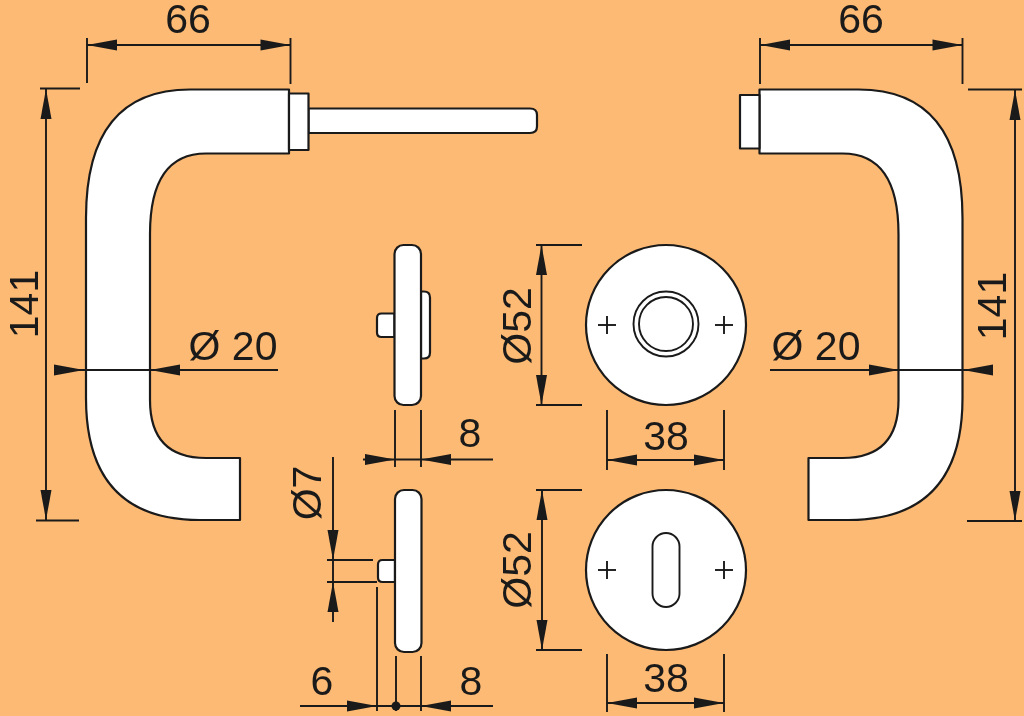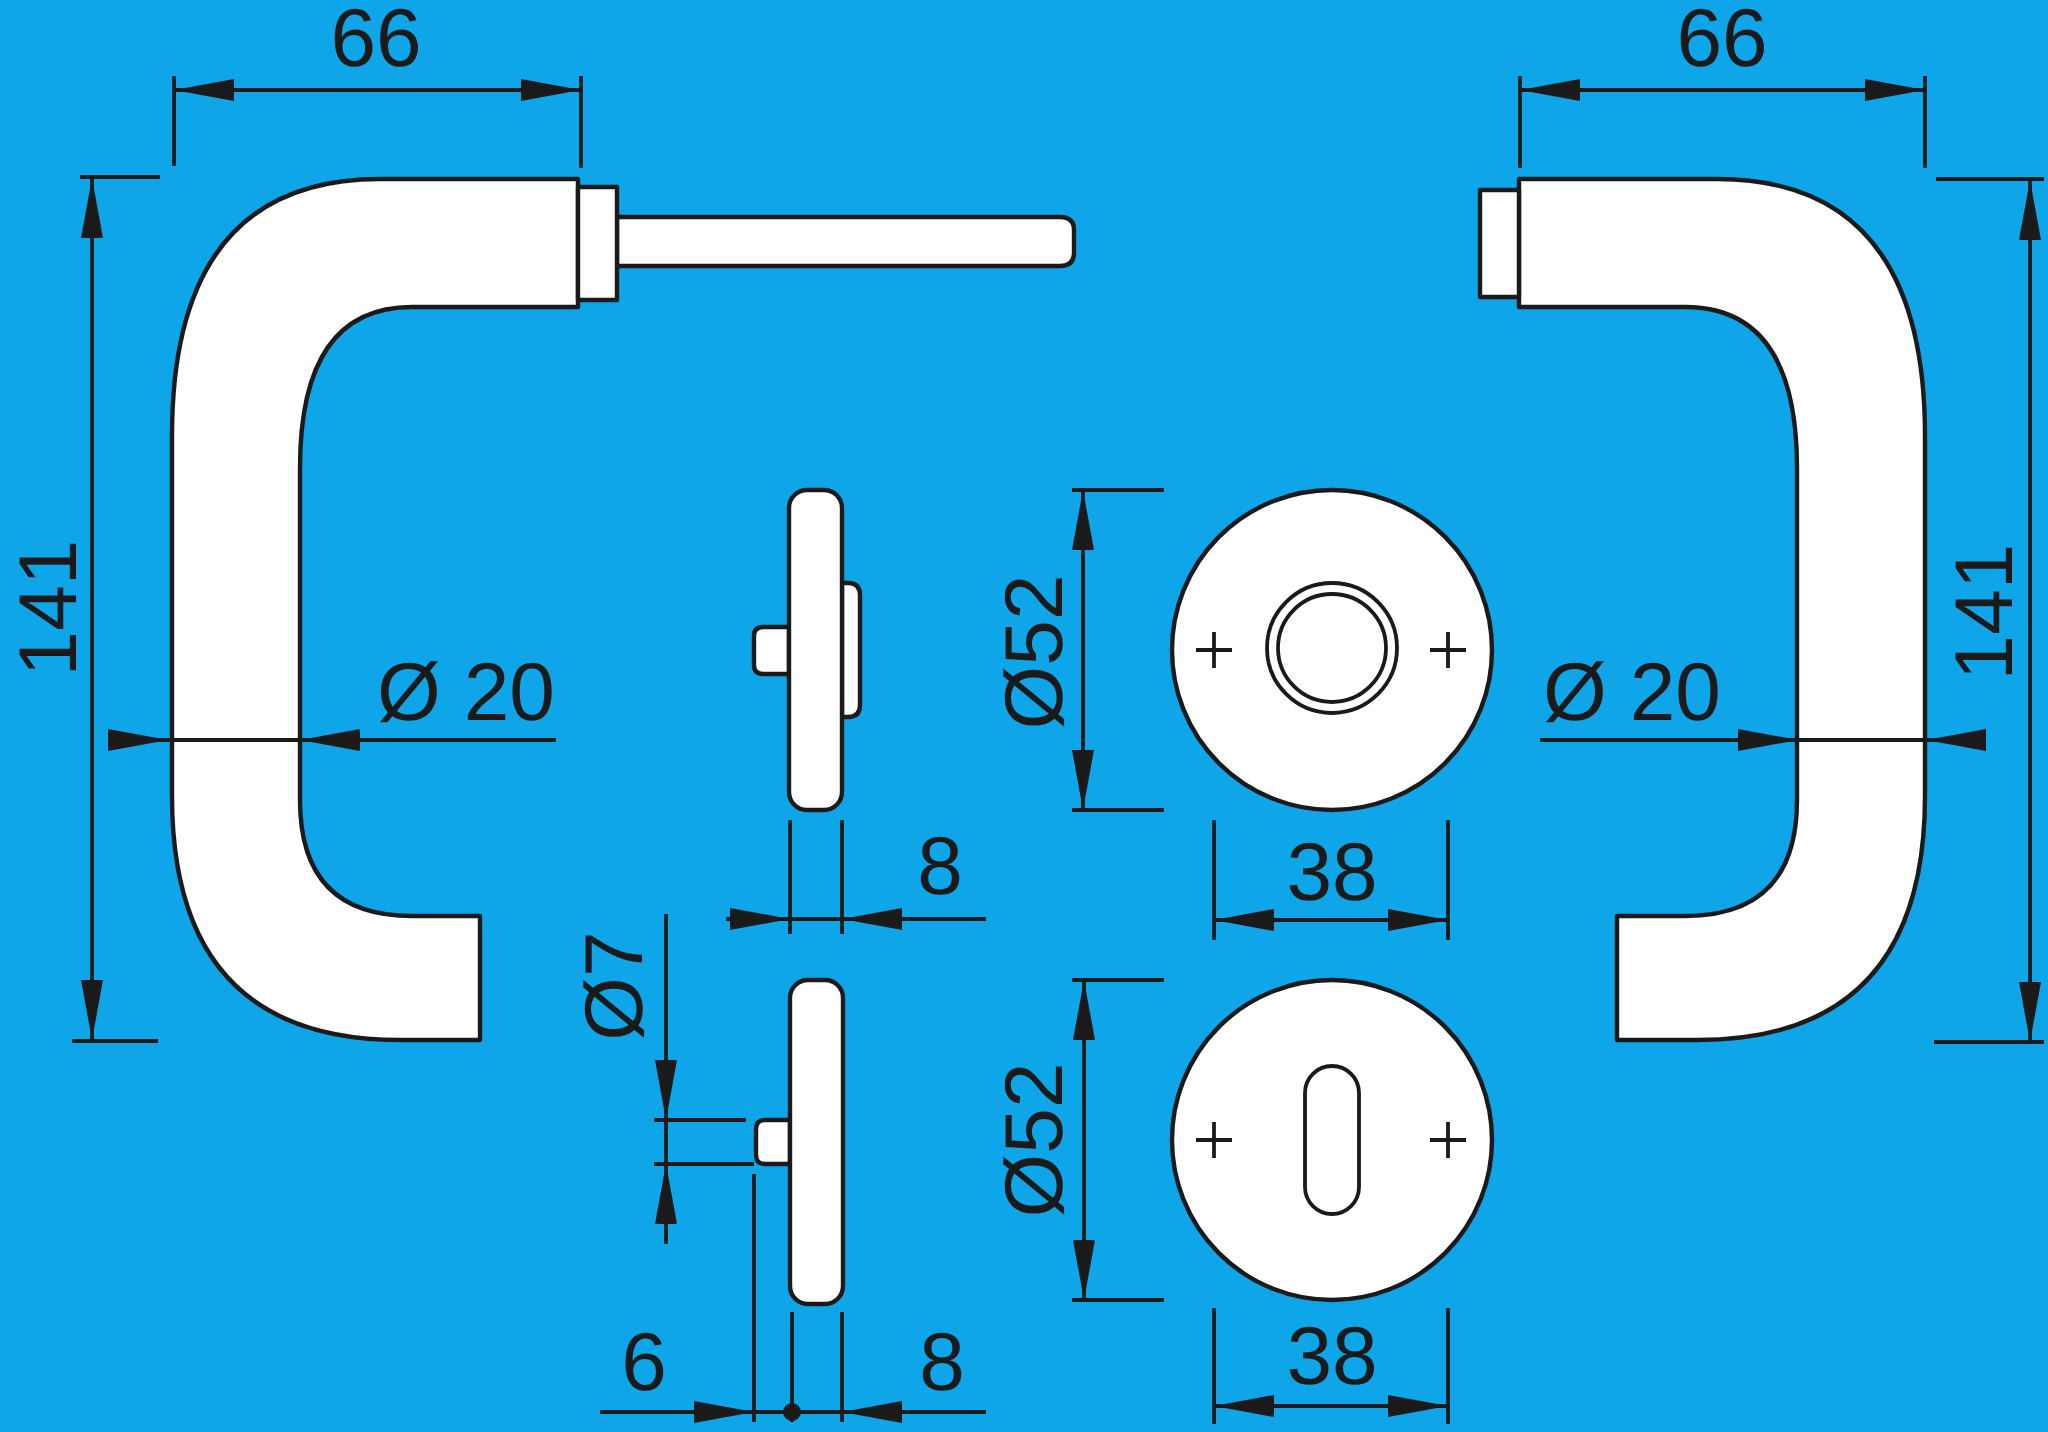--- a/index.html
+++ b/index.html
@@ -1,16 +1,16 @@
 <!DOCTYPE html>
 <html><head>
 <meta charset="utf-8">
 <style>
   html,body{margin:0;padding:0;background:#ffffff;}
-  .page{position:relative;width:1024px;height:716px;background:#0ea5e9;overflow:hidden;
+  .page{position:relative;width:1024px;height:716px;background:#fdba74;overflow:hidden;
         font-family:"Liberation Sans", sans-serif;}
   svg{position:absolute;left:0;top:0;}
   .outline{fill:#ffffff;stroke:#1a1a1a;stroke-width:2.2;stroke-linejoin:round;}
   .thin{fill:none;stroke:#1a1a1a;stroke-width:1.9;}
   .arrow{fill:#1a1a1a;stroke:none;}
   .dimtext{fill:#1a1a1a;font-size:41px;font-family:"Liberation Sans", sans-serif;}
   .mid{text-anchor:middle;}
 </style>
 </head>
 <body>

